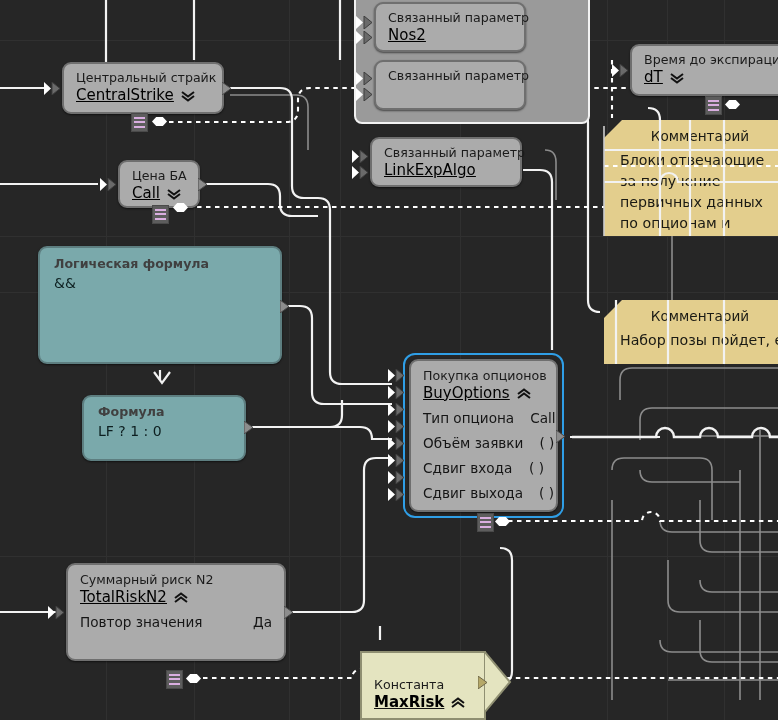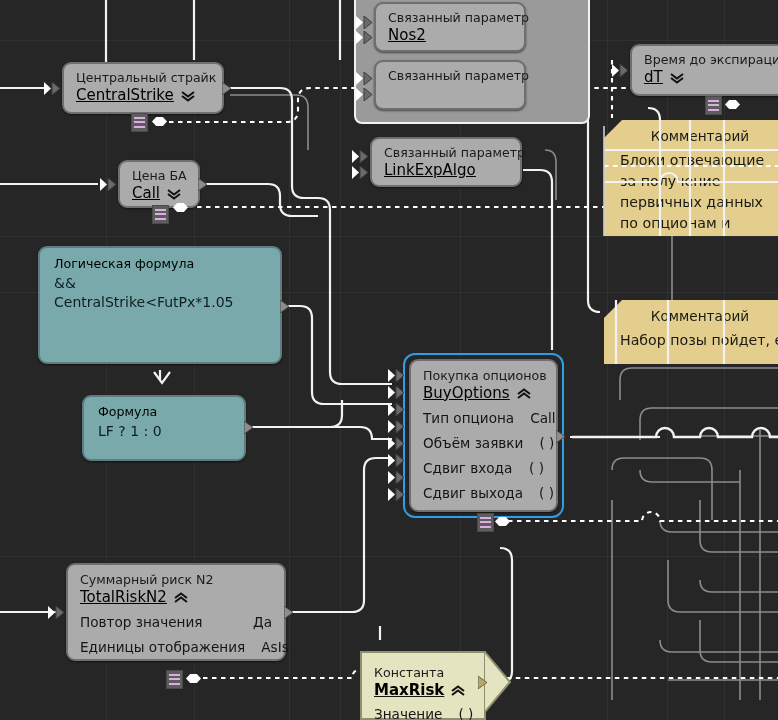--- a/index.html
+++ b/index.html
@@ -40,21 +40,21 @@
   .prow .pv{color:#151515;}
 
   
   .group{
     position:absolute;border:2px solid #f2f2f2;border-radius:8px;
     background:#9a9a9a;box-sizing:border-box;
   }
 
   
   .node.teal{background:#7aa9ab;border-color:#5d7e80;}
-  .node.teal .cap{color:#000000;}
+  .node.teal .cap{color:#404040;font-weight:bold;}
   .node.teal .name{color:#00191b;}
   .formula-line{font-size:14px;color:#0d1f20;white-space:nowrap;margin-top:1px;}
 
   
   .node.const{background:#e4e4c0;border-color:#8f8f72;border-radius:0;}
   .node.const .name{text-decoration:none;font-weight:bold;}
 
   
   .comment{
     position:absolute;background:#e3ce8d;color:#1a1a14;
@@ -317,21 +317,20 @@
     <div class="badge" style="left:705px;top:96px;">
       <i></i>
         <i></i>
         <i></i>
     </div>
     <div class="diamond" style="left:725px;top:100px;"></div>
 
     <div class="node teal" style="left:38px;top:246px;width:244px;height:118px;padding:8px 14px;">
       <div class="cap">Логическая формула</div>
       <div class="formula-line">&amp;&amp;</div>
-      <div class="formula-line">CentralStrike&lt;FutPx*1.05</div>
     </div>
     <div class="port" style="left:280px;top:300px;">
       <svg width="17" height="13" viewBox="0 0 17 13">
           <path d="M0 0 L9 6.5 L0 13 Z" fill="#8d8d8d" stroke="#4a4a4a"></path>
         </svg>
     </div>
 
     <div class="node teal" style="left:82px;top:395px;width:164px;height:66px;padding:7px 14px;">
       <div class="cap">Формула</div>
       <div class="formula-line">LF ? 1 : 0</div>
@@ -443,44 +442,40 @@
           <svg width="14" height="12" viewBox="0 0 14 12">
               <path d="M1 6 L7 1.5 L13 6" stroke="#111" stroke-width="2" fill="none"></path>
               <path d="M1 10 L7 5.5 L13 10" stroke="#111" stroke-width="2" fill="none"></path>
             </svg>
         </span>
       </div>
       <div class="prow">
         <span>Повтор значения</span>
         <span class="pv">Да</span>
       </div>
-      <div class="prow">
-        <span>Единицы отображения</span>
-        <span class="pv">AsIs</span>
-      </div>
     </div>
     <div class="port" style="left:48px;top:606px;">
       <svg width="17" height="13" viewBox="0 0 17 13">
           <path d="M0 0 L7 6.5 L0 13 Z" fill="#fff"></path>
           <path d="M8 0 L16 6.5 L8 13 Z" fill="#6a6a6a" stroke="#3d3d3d"></path>
         </svg>
     </div>
     <div class="port" style="left:284px;top:606px;">
       <svg width="17" height="13" viewBox="0 0 17 13">
           <path d="M0 0 L9 6.5 L0 13 Z" fill="#8d8d8d" stroke="#4a4a4a"></path>
         </svg>
     </div>
     <div class="badge" style="left:166px;top:670px;">
       <i></i>
         <i></i>
         <i></i>
     </div>
     <div class="diamond" style="left:186px;top:674px;"></div>
 
-    <div class="node const" style="left:360px;top:651px;width:126px;height:69px;padding:12px 12px;
+    <div class="node const" style="left:360px;top:651px;width:126px;height:69px;padding:24px 12px;
                 clip-path:polygon(0 0,100% 0,100% 100%,0 100%);">
       <div class="cap">Константа</div>
       <div class="namerow">
         <span class="name">MaxRisk</span>
         <span class="chev">
           <svg width="14" height="12" viewBox="0 0 14 12">
               <path d="M1 6 L7 1.5 L13 6" stroke="#111" stroke-width="2" fill="none"></path>
               <path d="M1 10 L7 5.5 L13 10" stroke="#111" stroke-width="2" fill="none"></path>
             </svg>
         </span>

